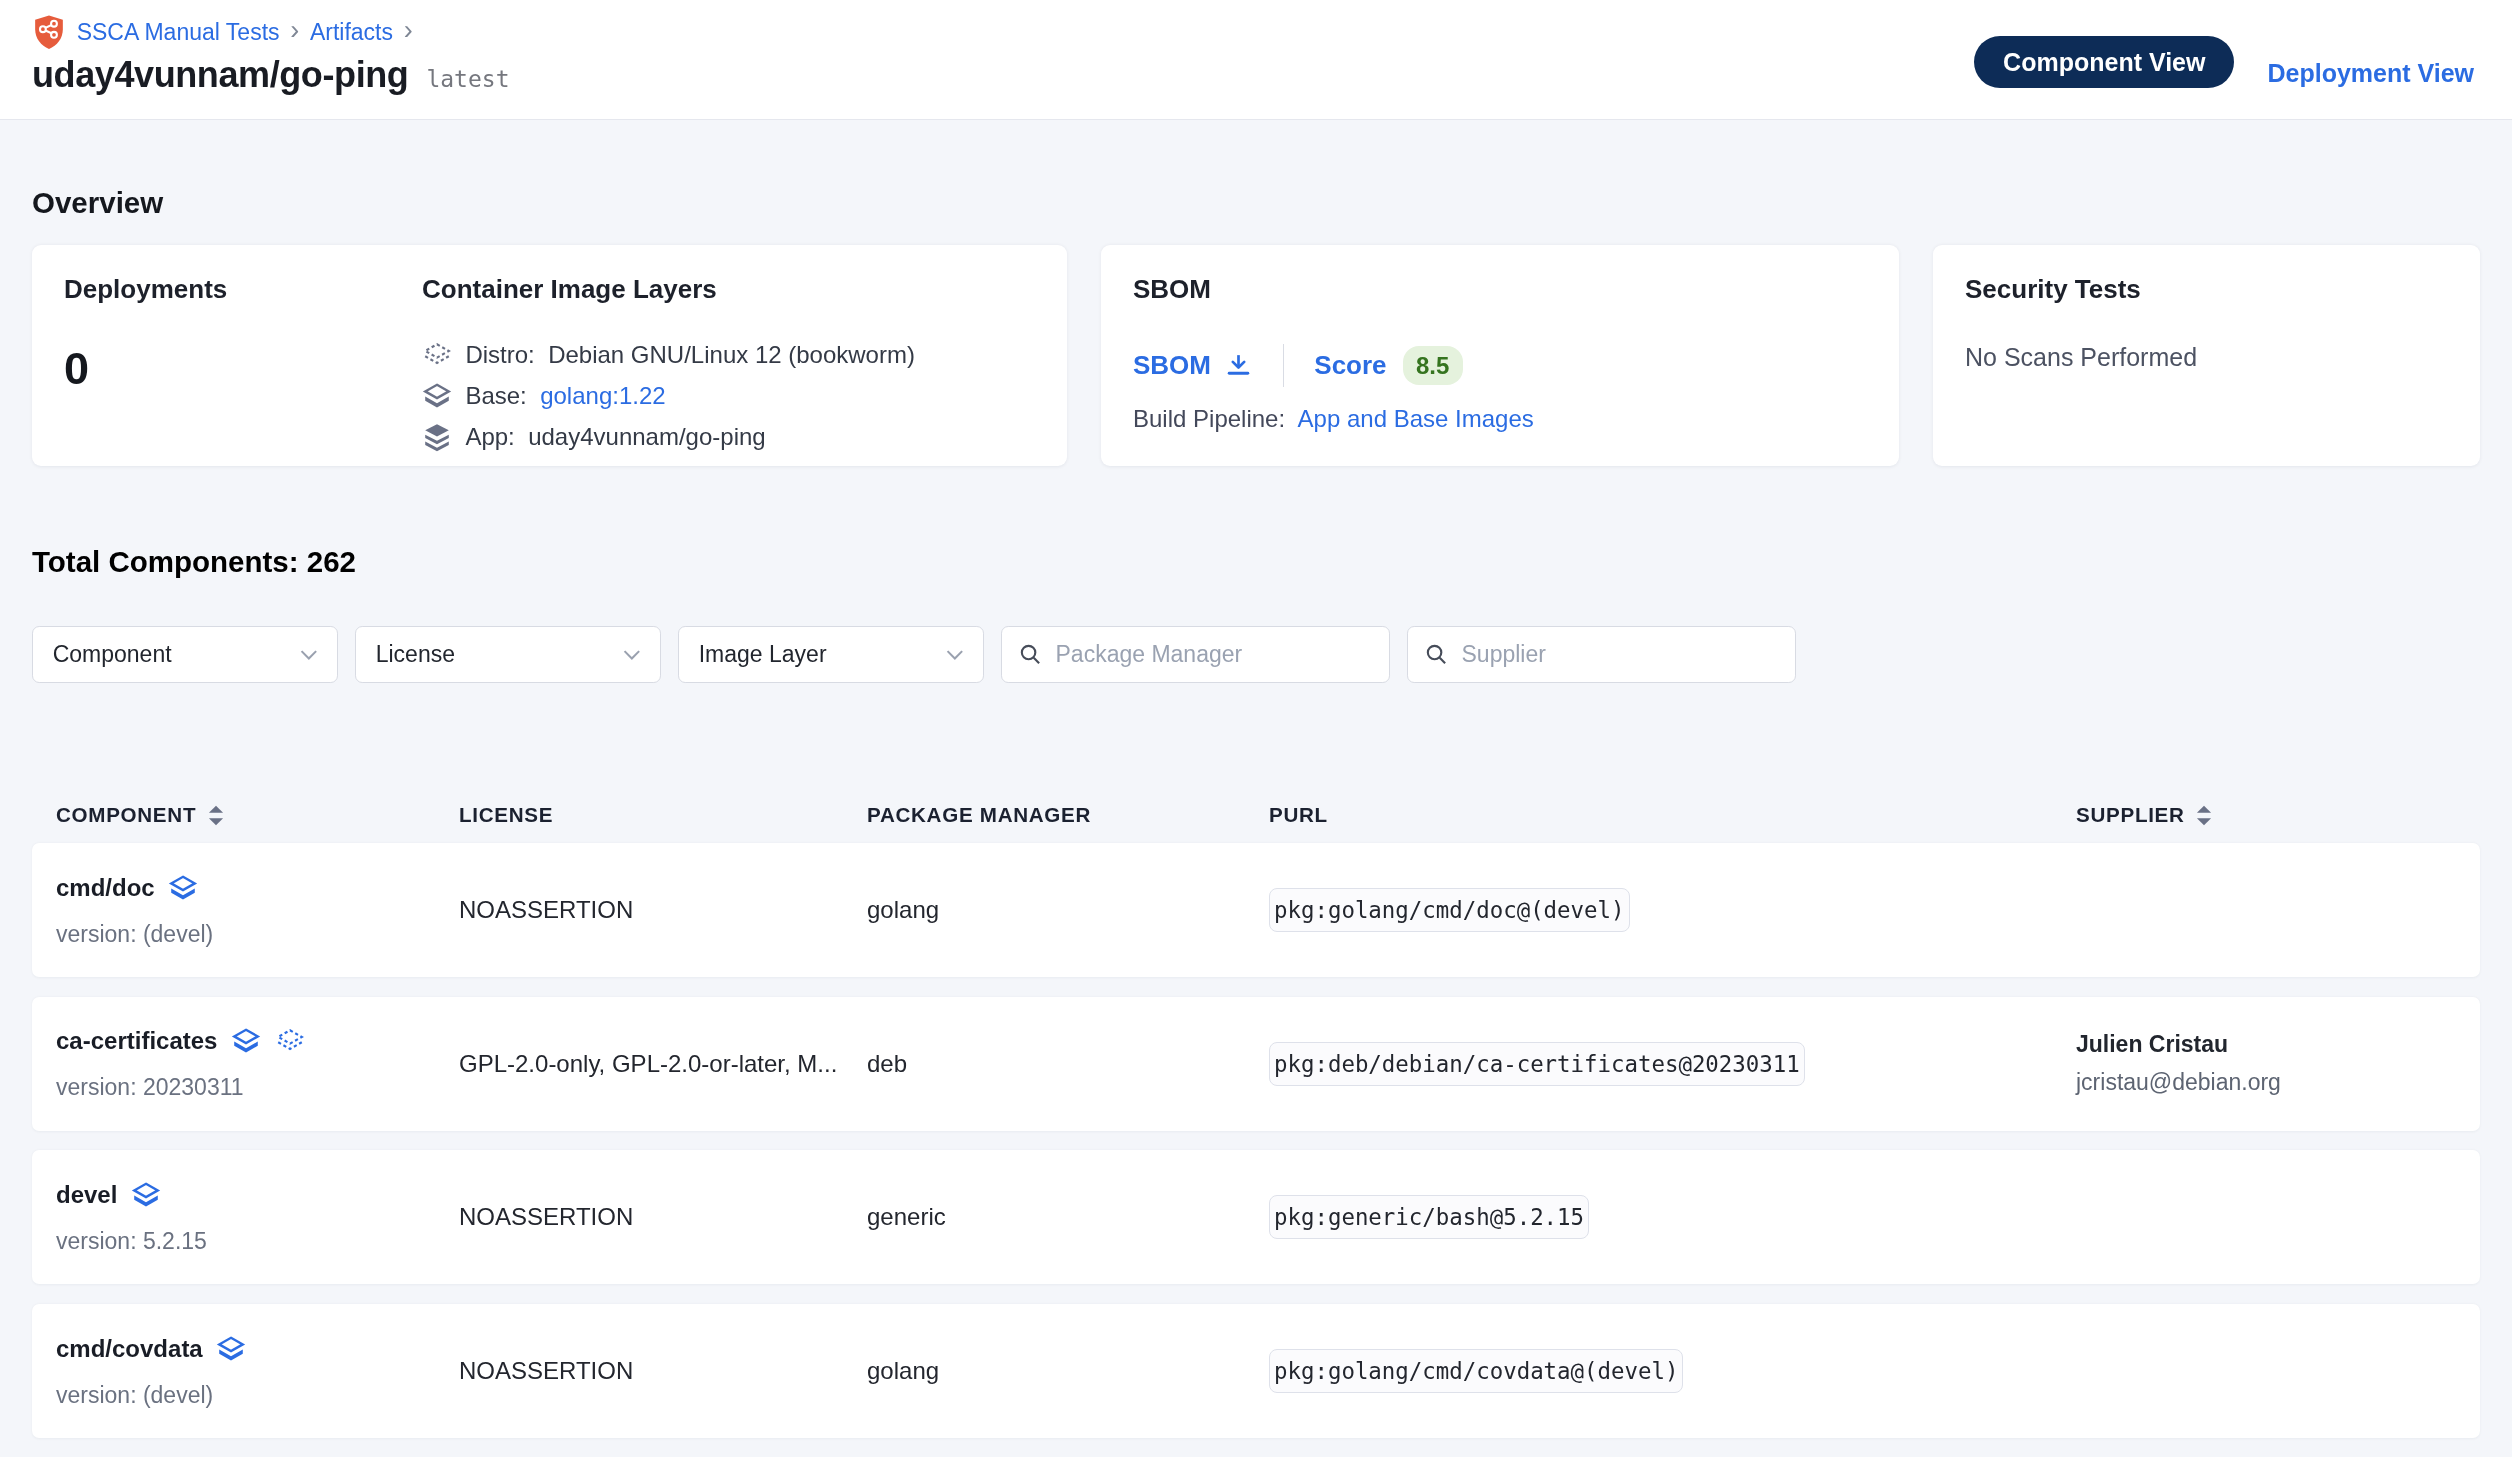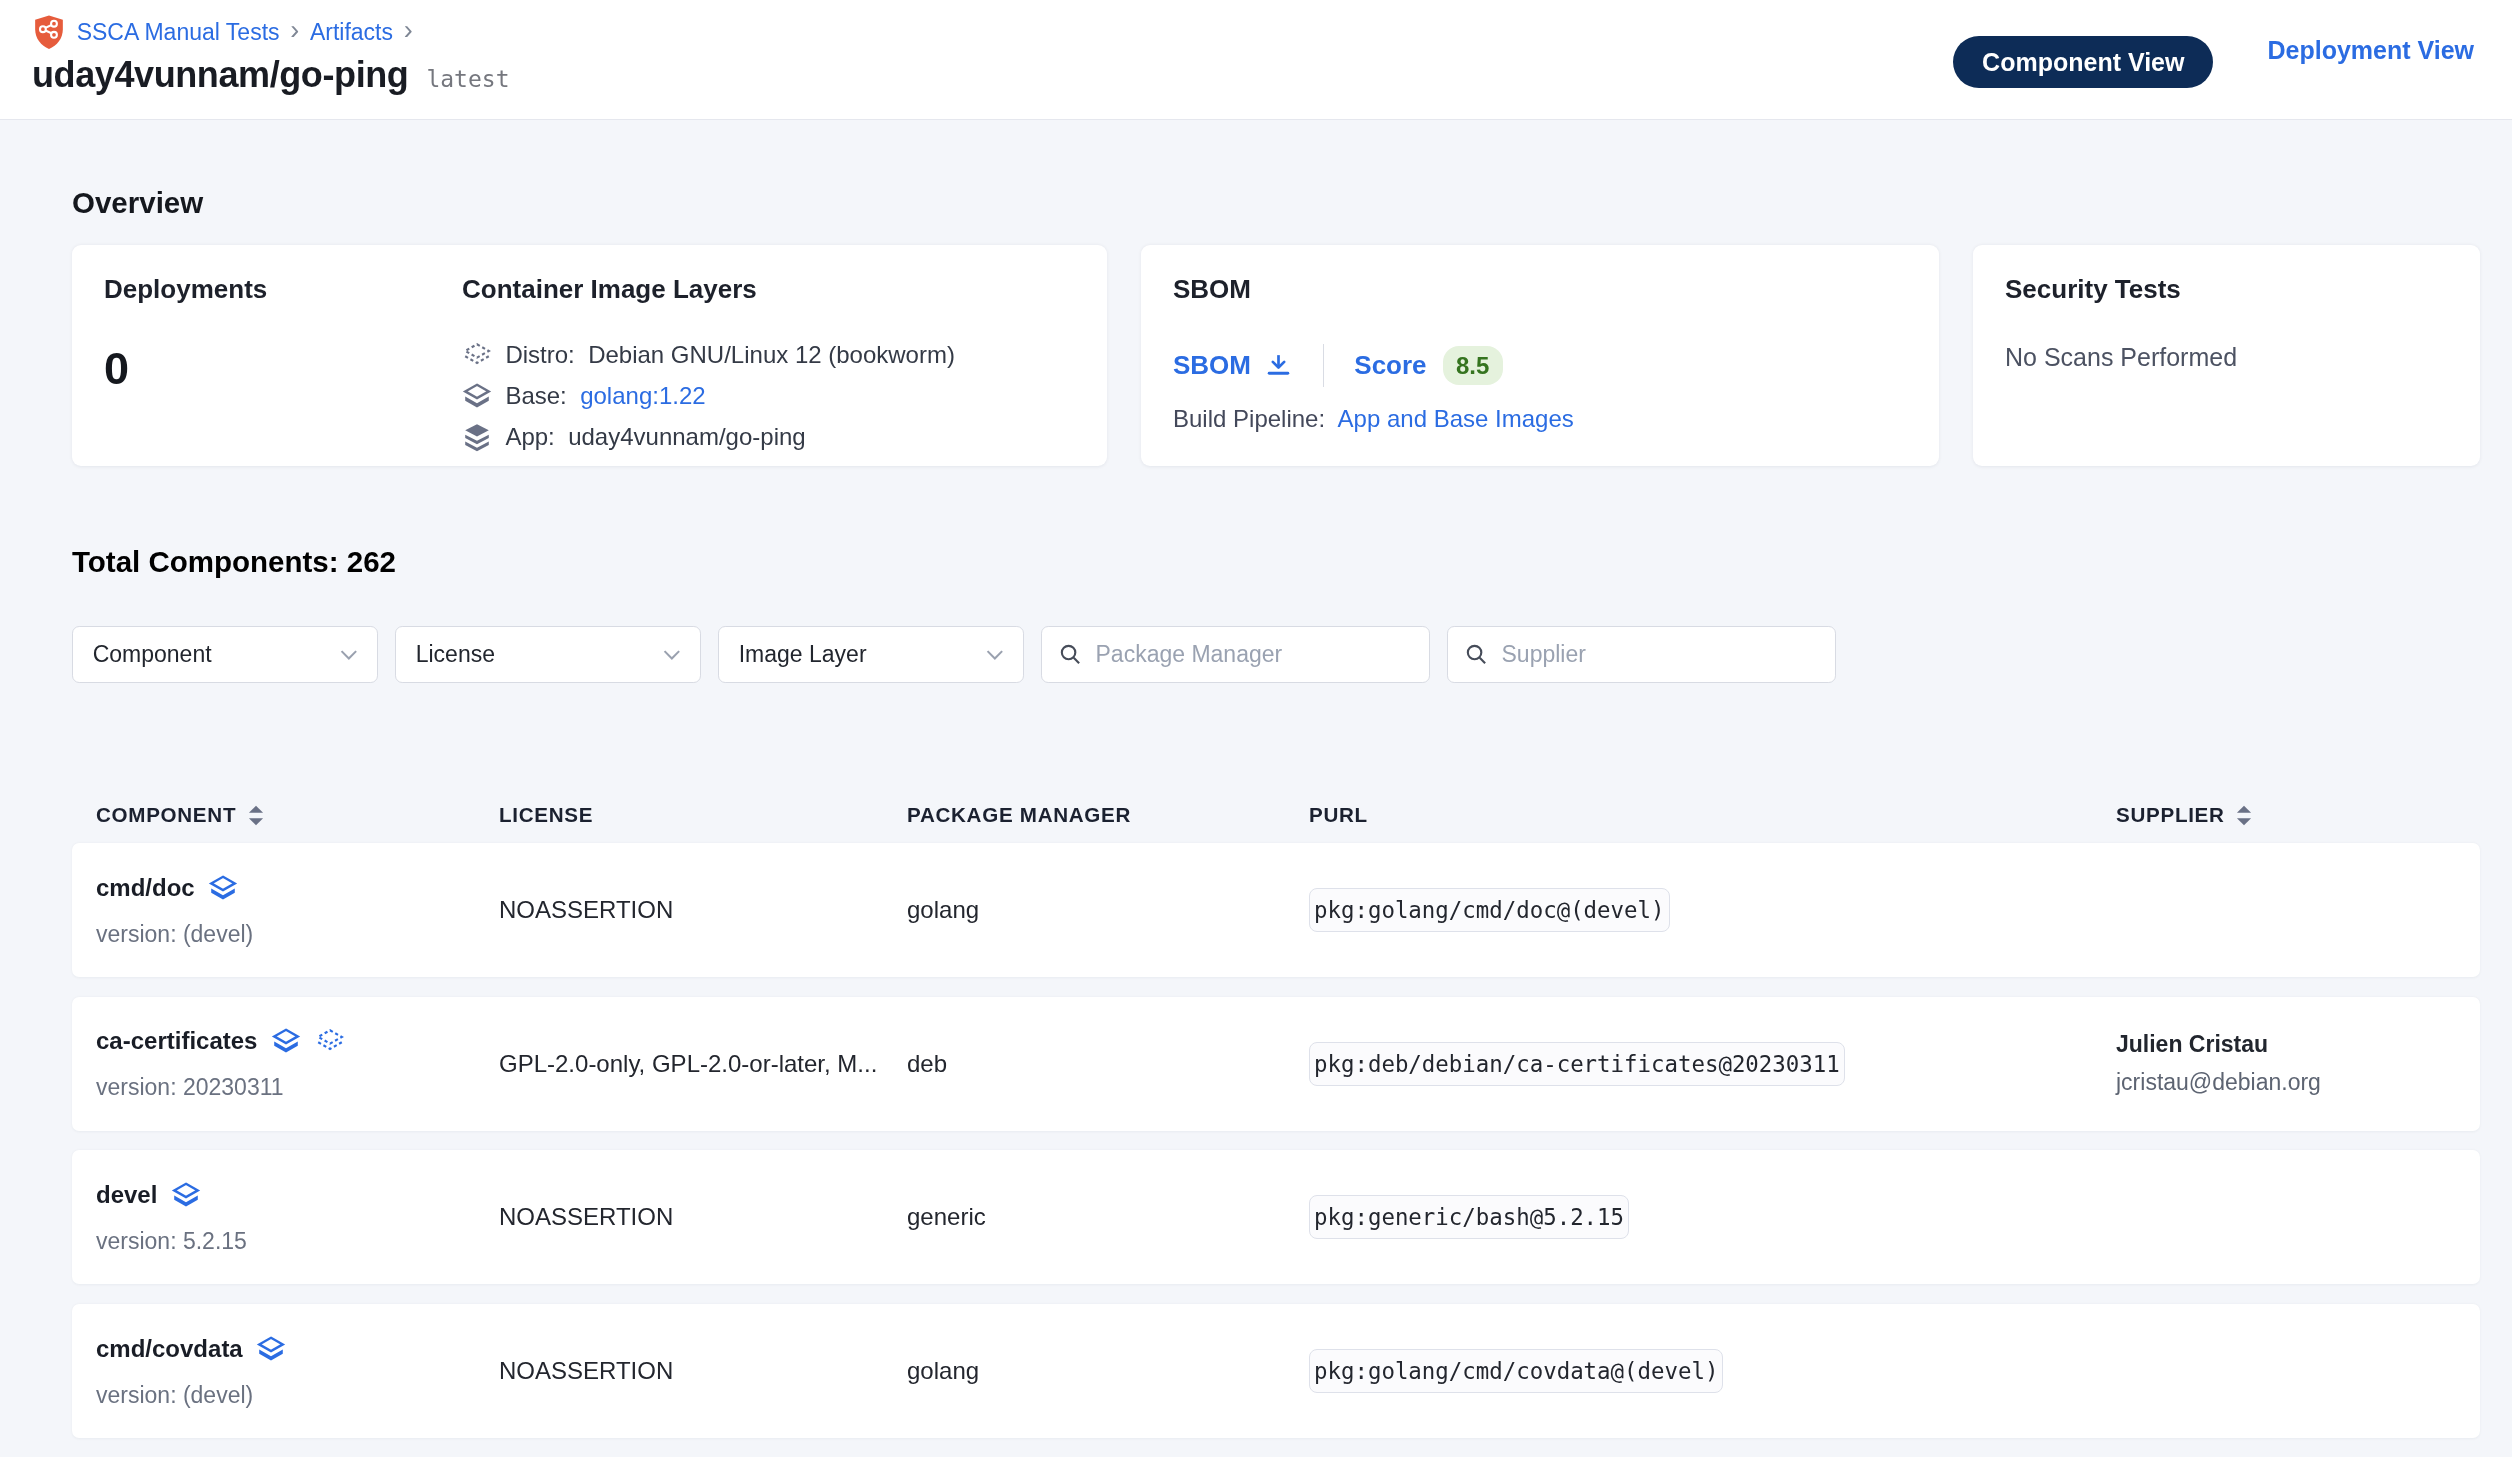--- a/index.html
+++ b/index.html
@@ -18,30 +18,30 @@
     background:#ffffff;
     border-bottom:1.8px solid #e5e7ee;
     padding:14.3px 36px 0 32px;
   }
   .crumbs { display:flex; align-items:center; gap:10.7px; height:36px; }
   .crumb-link { font-size:23px; color:#2b6ce2; text-decoration:none; cursor:pointer; }
   .crumb-sep { font-size:27px; color:#7f8795; line-height:23px; padding-bottom:3.6px; }
   .title-row { display:flex; align-items:baseline; gap:18px; margin-top:3.6px; }
   .page-title { font-size:36px; font-weight:700; color:#191c23; letter-spacing:-0.4px; }
   .page-tag { font-size:23px; color:#75777e; }
-  .view-toggle { position:absolute; top:36px; right:38px; display:flex; align-items:flex-start; gap:54px; }
+  .view-toggle { position:absolute; top:36px; right:38px; display:flex; align-items:flex-end; gap:33px; }
   .pill-btn {
     background:#0d2c57; color:#ffffff; font-size:25px; font-weight:700;
     border:none; border-radius:894px; padding:11.6px 29px; cursor:pointer;
     font-family:"Liberation Sans", sans-serif;
   }
   .link-btn { color:#2b6ce2; font-size:25px; font-weight:700; cursor:pointer; background:none; border:none; font-family:"Liberation Sans", sans-serif; }
 
   
-  .main { padding:0 32px;margin-left:40px; }
+  .main { padding:0 32px; }
   .section-title { margin-top:66px; font-size:29.5px; font-weight:700; color:#15181e; }
   .cards { display:flex; gap:34px; margin-top:25px; }
   .card {
     background:#fff; border-radius:9px; height:221px;
     box-shadow:0 0.9px 3.6px rgba(20,30,60,.07);
     padding:29px 32px;
   }
   .card-h { font-size:26px; font-weight:700; color:#1d212b; }
   .card-overview { width:1035px; display:flex; }
   .col-dep { width:358px; }

